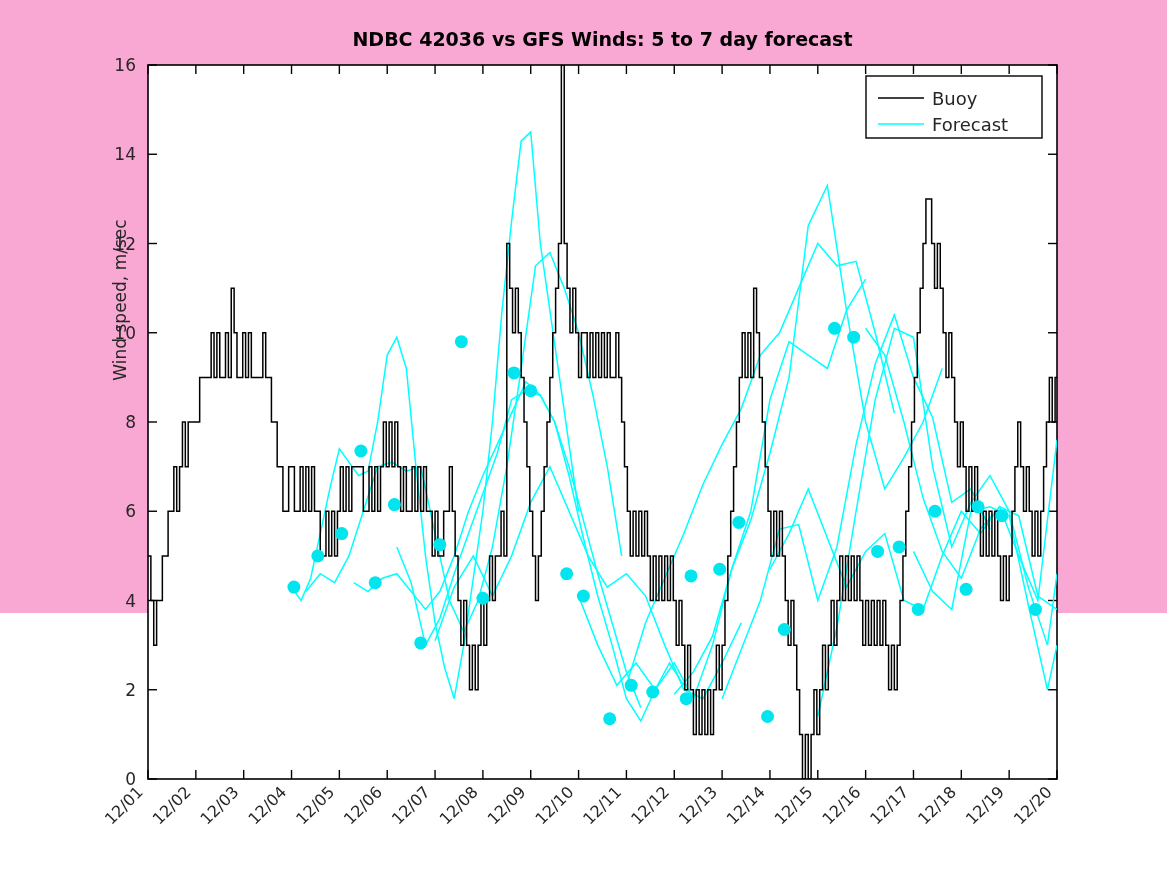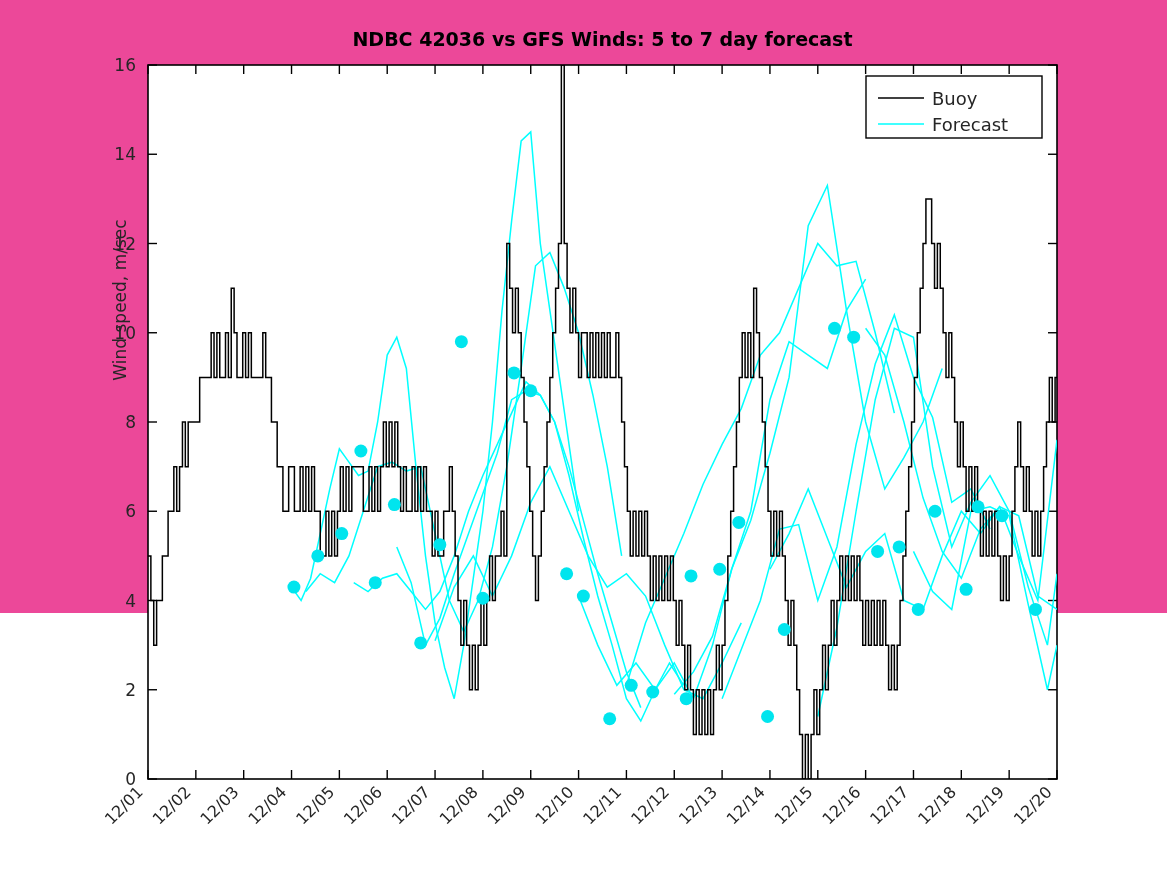--- a/index.html
+++ b/index.html
@@ -12,21 +12,21 @@
     height: 875px;
     font-family: "DejaVu Sans", "Liberation Sans", sans-serif;
     overflow: hidden;
     position: relative;
   }
   #figure {
     position: absolute;
     left: 0; top: 0;
     width: 1167px;
     height: 613px;
-    background: #ec4899;
+    background: #f9a8d4;
   }
   #chart-title {
     position: absolute;
     left: 148px;
     top: 28px;
     width: 909px;
     text-align: center;
     font-size: 19px;
     font-weight: bold;
     color: #000000;

